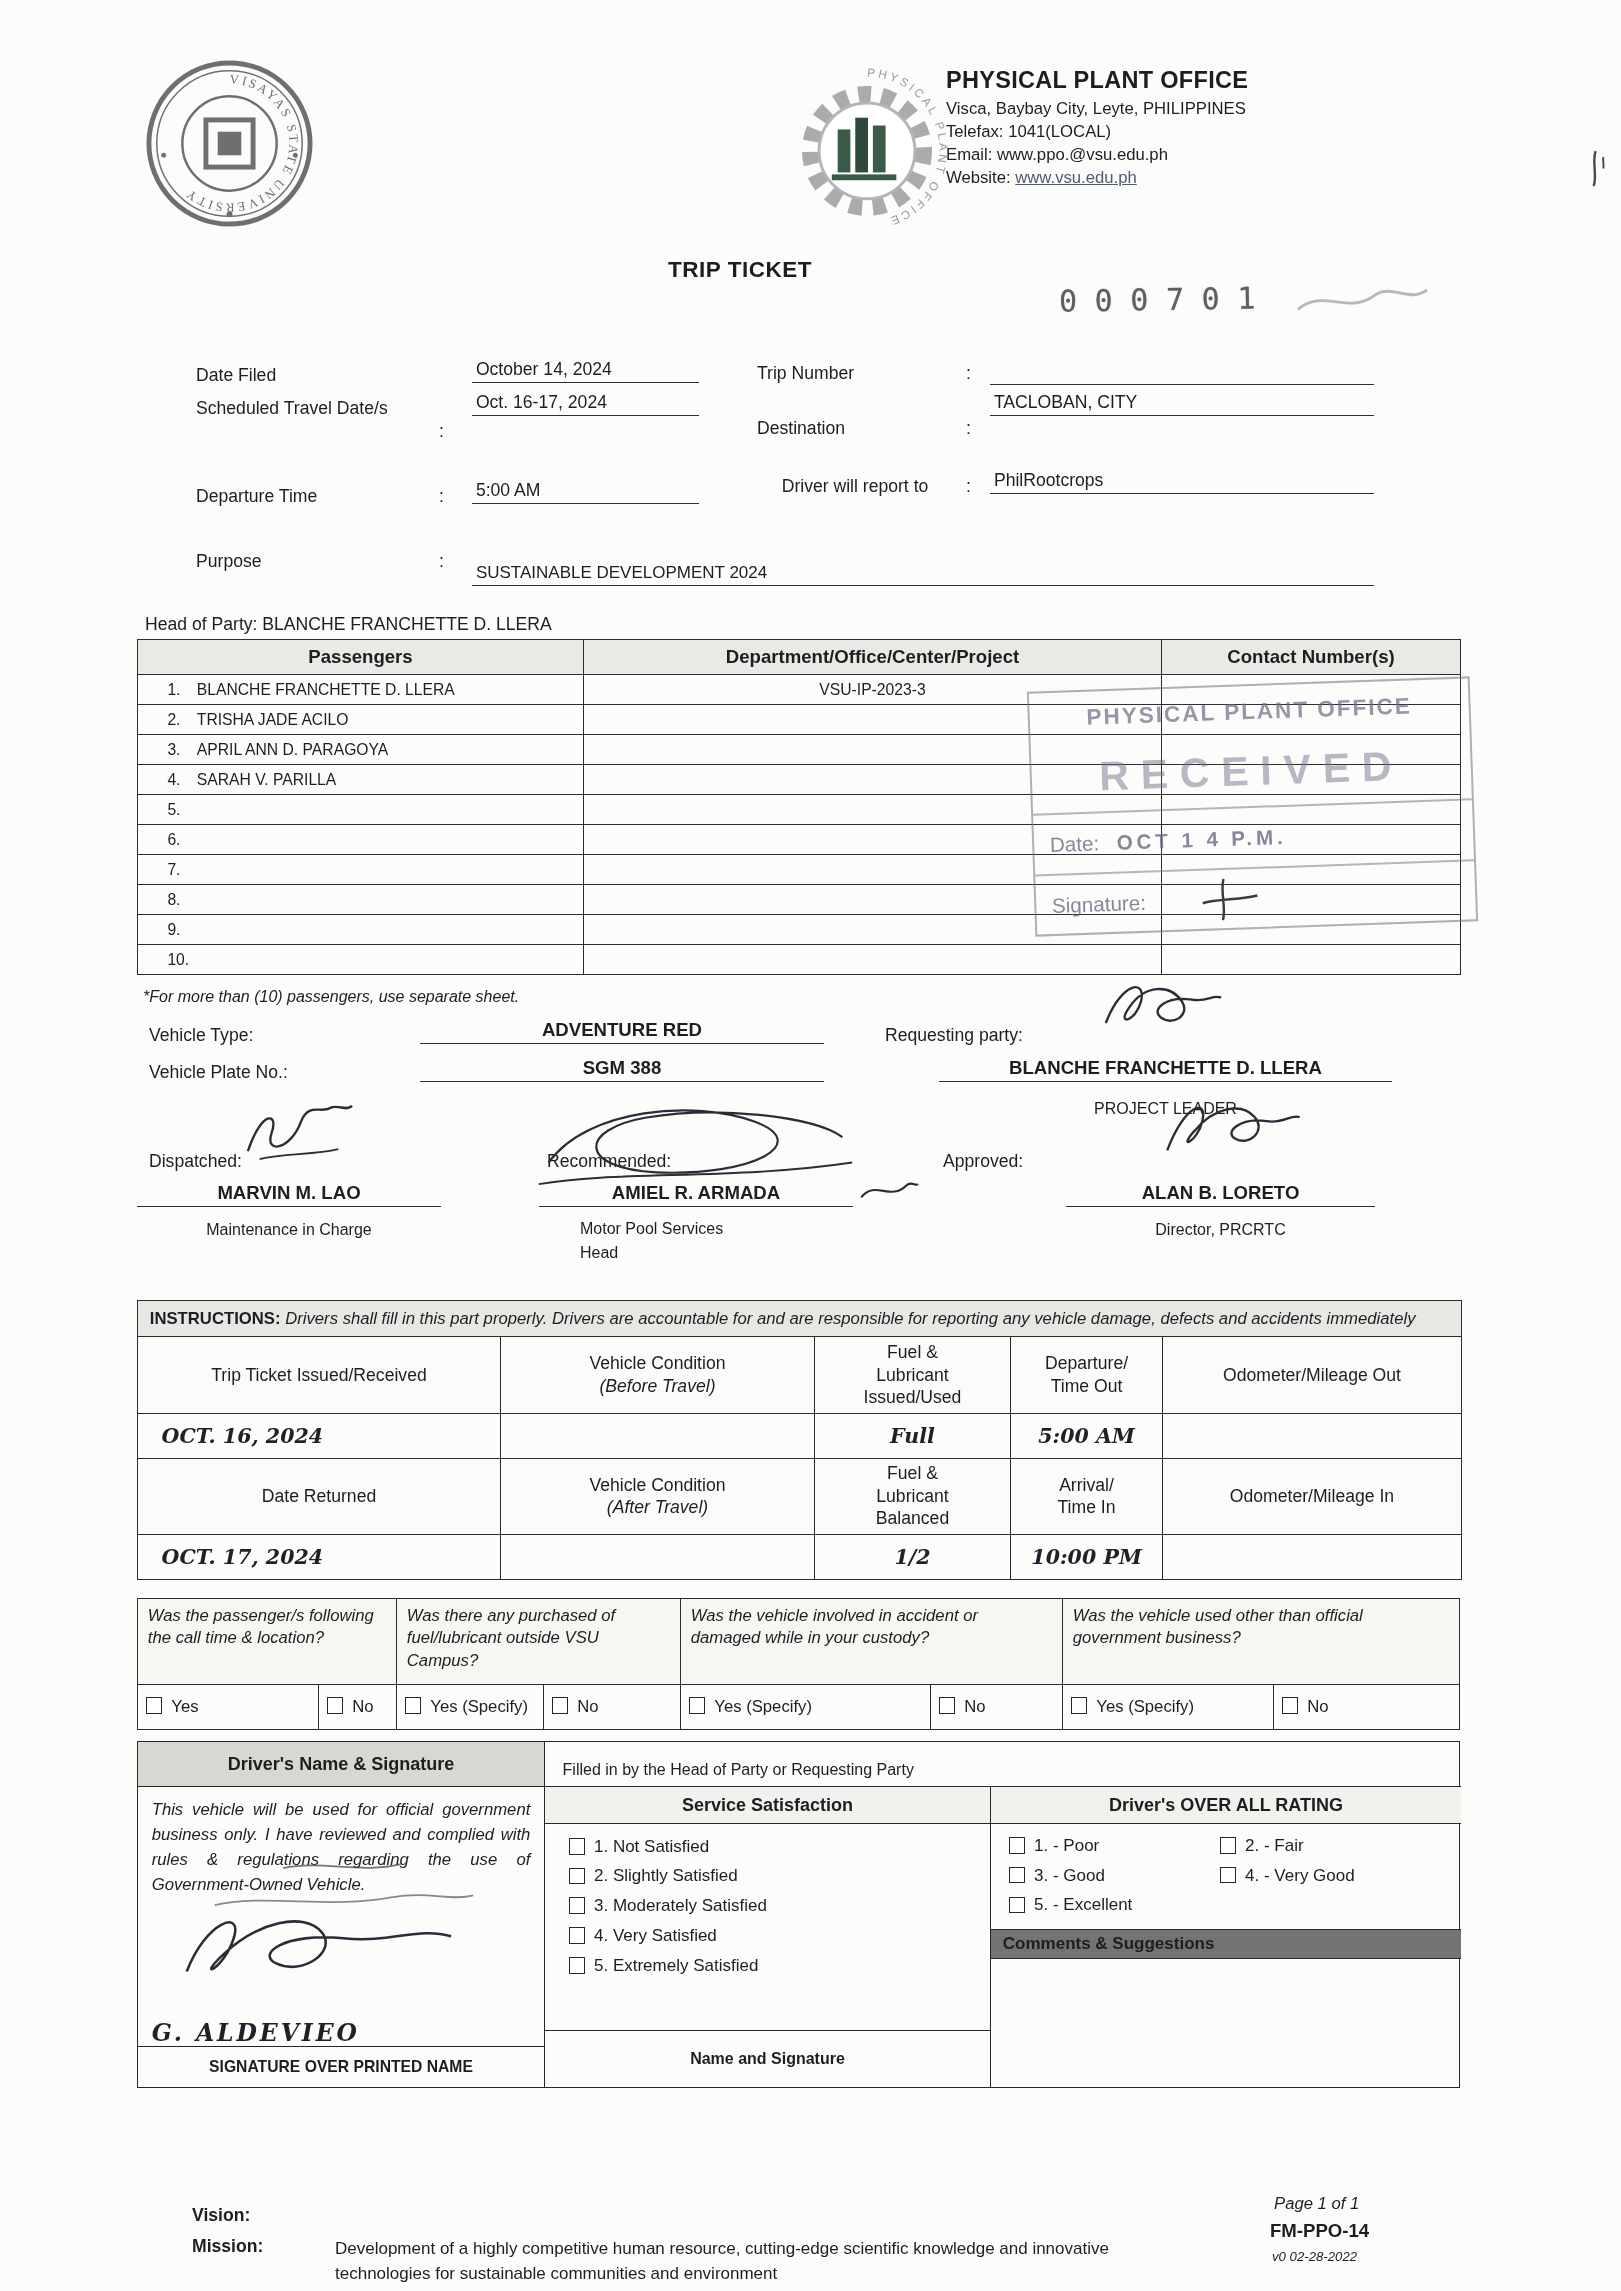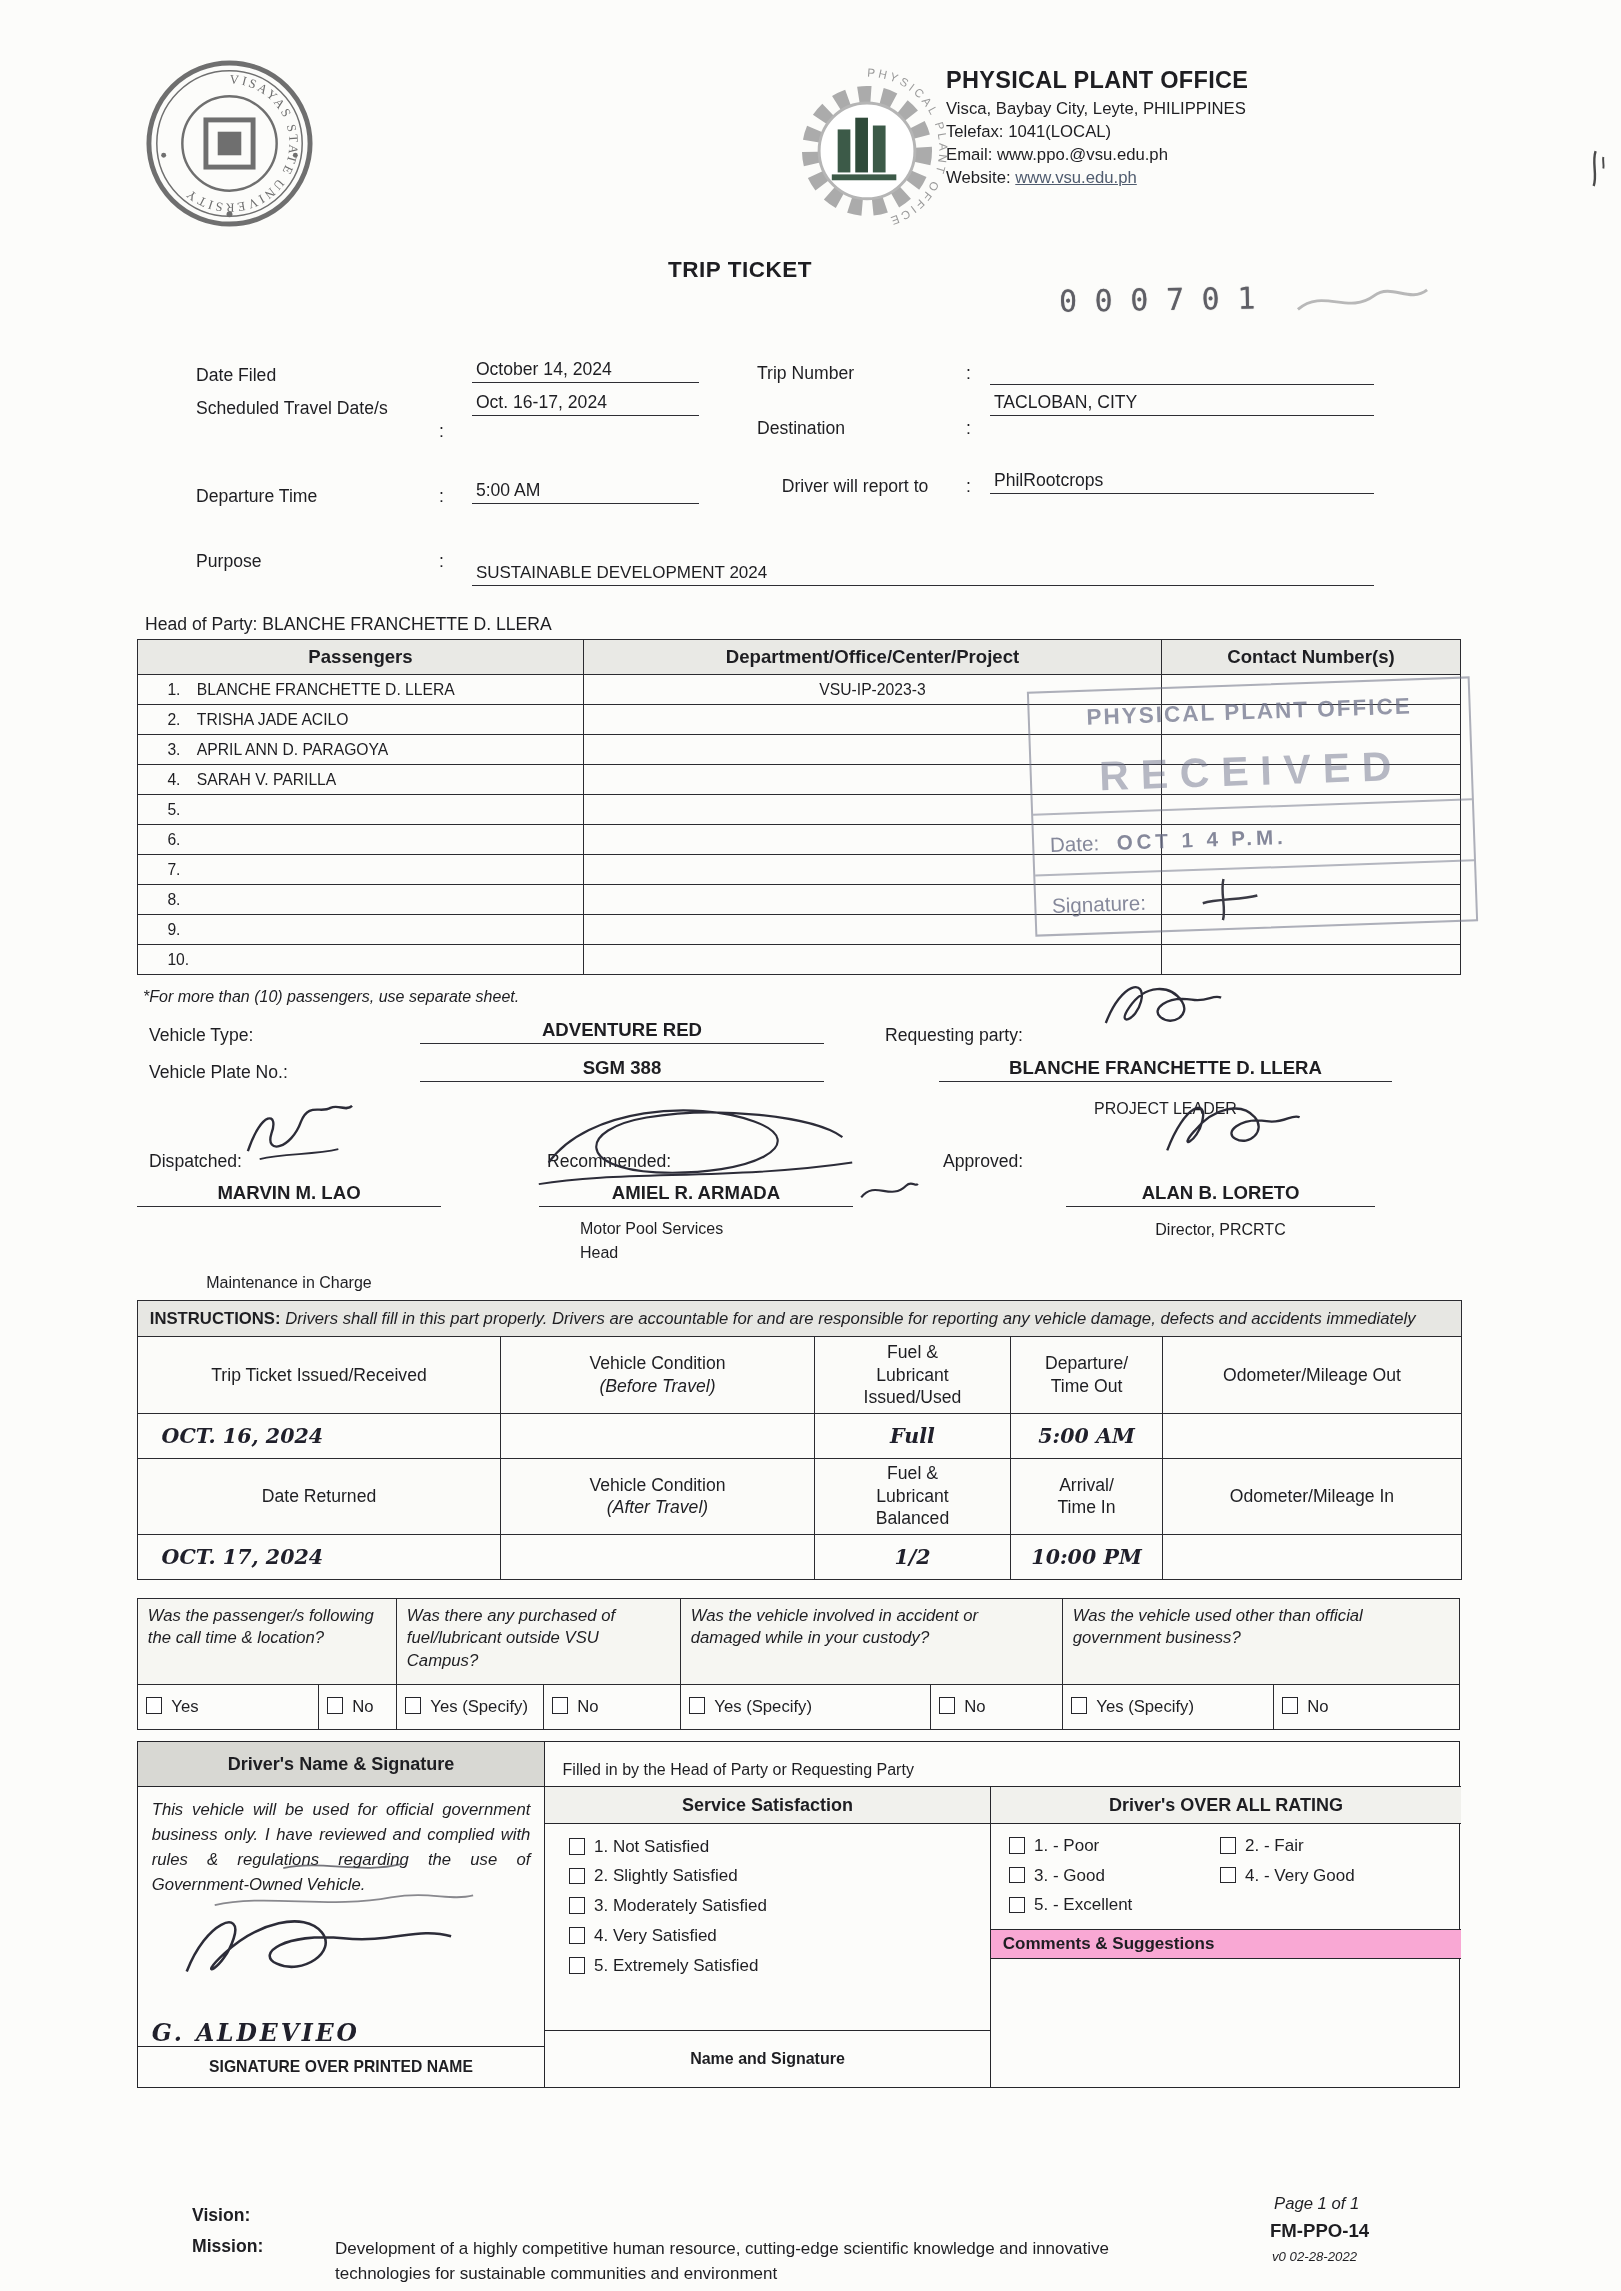--- a/index.html
+++ b/index.html
@@ -65,21 +65,21 @@
   .drv-left-body { position:absolute; top:45px; bottom:41px; left:0; right:0; padding:9.8px 13.7px; font-style:italic; font-size:16.7px; line-height:25px; text-align:justify; }
   .drv-left-footer { position:absolute; bottom:0; height:41px; left:0; right:0; border-top:1.8px solid #26262b; display:flex; align-items:center; justify-content:center; font-weight:bold; font-size:15.7px; }
   .drv-right-top { position:absolute; left:407px; top:0; width:916px; height:45px; border-bottom:1.8px solid #26262b; display:flex; align-items:flex-end; padding:0 0 6.9px 17.6px; font-size:16px; }
   .drv-mid { position:absolute; left:407px; top:45px; width:446px; bottom:0; border-right:1.8px solid #26262b; }
   .drv-colheader { height:37px; border-bottom:1.8px solid #26262b; display:flex; align-items:center; justify-content:center; font-weight:bold; font-size:18px; background:#f1f1ed; }
   .drv-mid-opts { padding:12.7px 0 0 23.5px; font-size:17px; }
   .drv-mid-opts .opt { margin-bottom:9.8px; }
   .drv-mid-footer { position:absolute; bottom:0; height:57px; left:0; right:0; border-top:1.8px solid #26262b; display:flex; align-items:center; justify-content:center; font-weight:bold; font-size:16px; }
   .drv-rt { position:absolute; left:853px; top:45px; width:470px; bottom:0; }
   .rating-grid { display:grid; grid-template-columns:211px 1fr; padding:11.8px 0 0 17.6px; row-gap:9.8px; font-size:17px; }
-  .comments-bar { margin-top:13.7px; background:#f9a8d4; border-top:1.8px solid #26262b; border-bottom:1.8px solid #26262b; font-weight:bold; font-size:17px; padding:3.9px 11.8px; }
+  .comments-bar { margin-top:13.7px; background:#737373; border-top:1.8px solid #26262b; border-bottom:1.8px solid #26262b; font-weight:bold; font-size:17px; padding:3.9px 11.8px; }
 
   .ftr-lbl { font-size:17.6px; font-weight:bold; }
   .ftr-txt { font-size:17px; line-height:24.5px; }
   .sig { position:absolute; pointer-events:none; }
 </style>
 </head>
 <body>
 
 <div class="page">
 
@@ -255,21 +255,21 @@
   <span class="abs val center bold" style="left:420px; top:1057px; width:404px; font-size:18.6px;">SGM 388</span>
   <span class="abs val center bold" style="left:939px; top:1057px; width:453px; font-size:18.6px;">BLANCHE FRANCHETTE D. LLERA</span>
   <div class="abs center" style="left:939px; top:1100px; width:453px; font-size:16px;">PROJECT LEADER</div>
 
   <div class="abs lbl" style="left:149px; top:1151px;">Dispatched:</div>
   <svg class="abs sig" style="left:240px; top:1098px;" width="118" height="65" viewBox="0 0 120 66">
     <path d="M8,54 C22,12 40,14 32,36 C25,58 52,52 62,24 C70,4 82,16 92,10 C100,6 108,14 114,8" fill="none" stroke="#2c2c38" stroke-width="2.4"></path>
     <path d="M20,62 C45,56 75,58 100,52" fill="none" stroke="#2c2c38" stroke-width="1.8"></path>
   </svg>
   <span class="abs val center bold" style="left:137px; top:1182px; width:304px; font-size:18.6px;">MARVIN M. LAO</span>
-  <div class="abs center" style="left:137px; top:1274px; width:304px; font-size:16px;">Maintenance in Charge</div>
+  <div class="abs center" style="left:137px; top:1221px; width:304px; font-size:16px;">Maintenance in Charge</div>
 
   <div class="abs lbl" style="left:547px; top:1151px;">Recommended:</div>
   <svg class="abs sig" style="left:529px; top:1094px;" width="333" height="98" viewBox="0 0 340 100">
     <path d="M20,70 C60,14 170,6 230,28 C290,50 230,84 130,80 C50,76 50,36 120,24 C190,12 290,22 320,44" fill="none" stroke="#2c2c38" stroke-width="2.2"></path>
     <path d="M10,92 C90,78 210,88 330,70" fill="none" stroke="#2c2c38" stroke-width="2"></path>
   </svg>
   <span class="abs val center bold" style="left:539px; top:1182px; width:314px; font-size:18.6px;">AMIEL R. ARMADA</span>
   <svg class="abs sig" style="left:857px; top:1172px;" width="63" height="39" viewBox="0 0 64 40">
     <path d="M4,26 C18,8 34,30 50,14 C56,8 60,16 62,12" fill="none" stroke="#2c2c38" stroke-width="2.2"></path>
   </svg>

